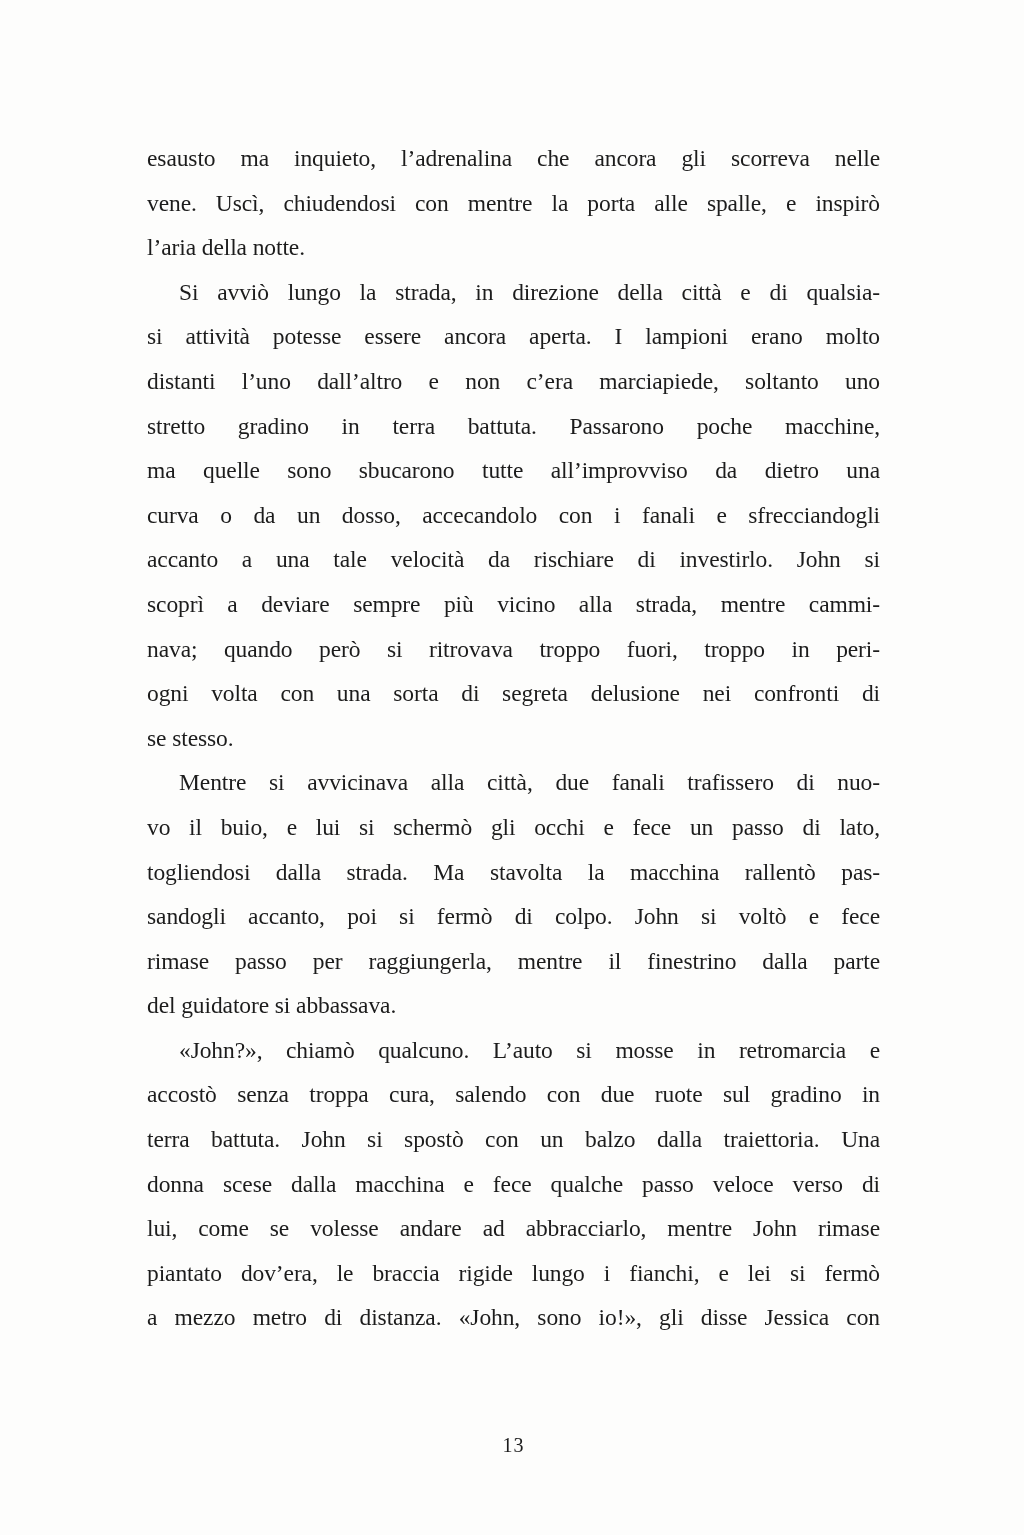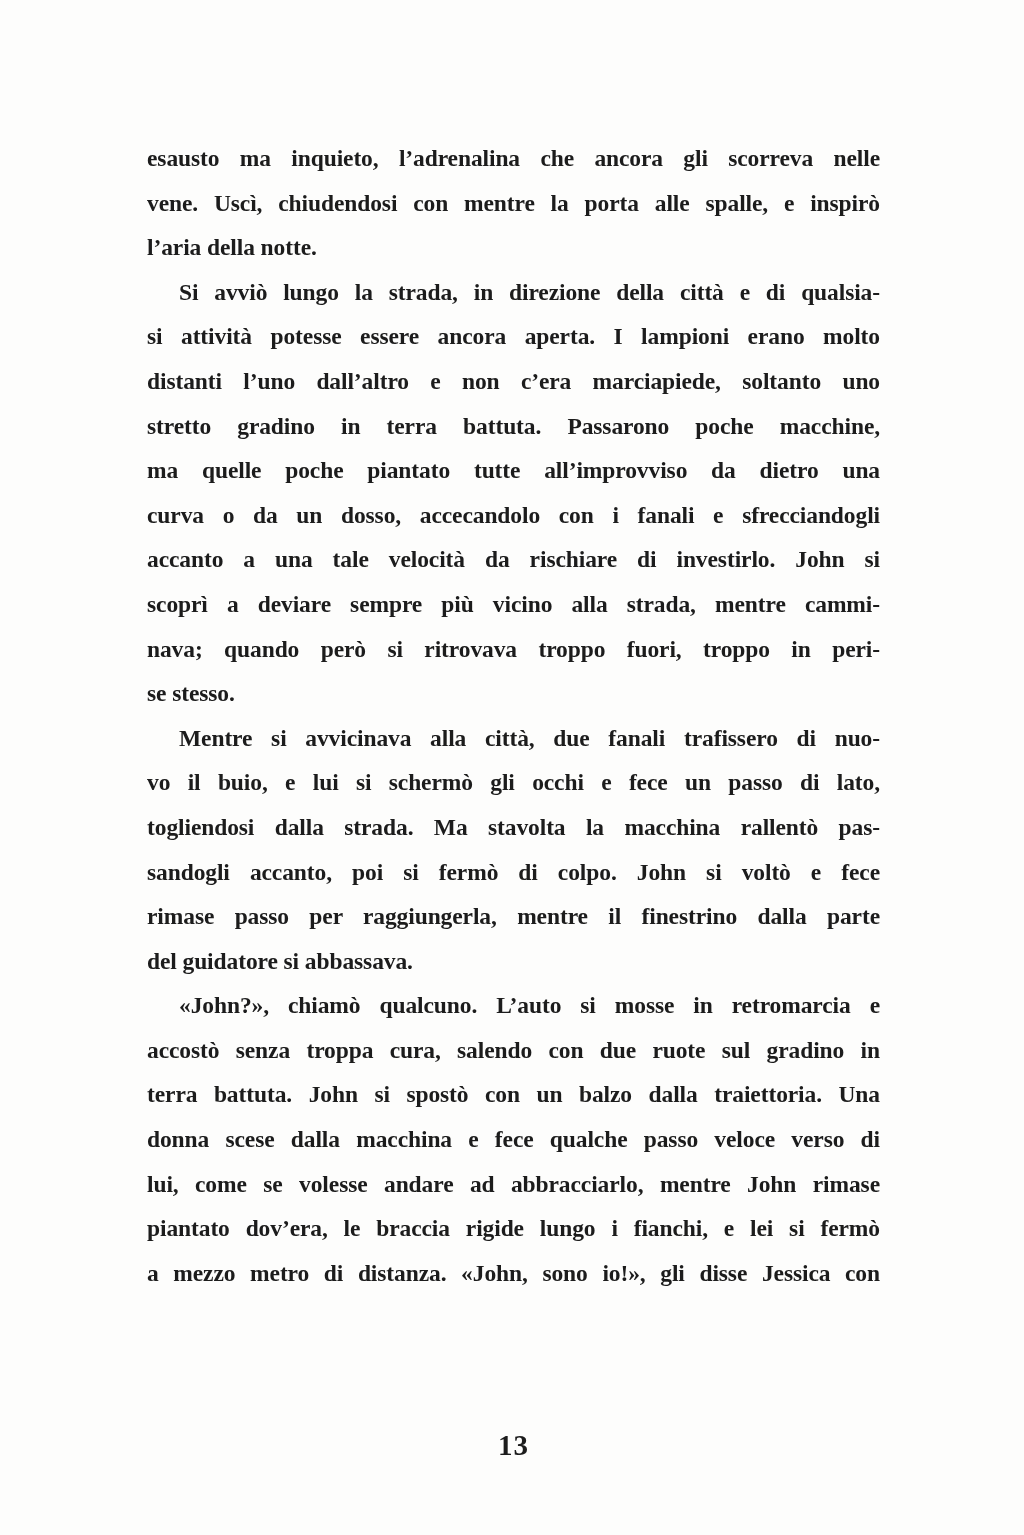--- a/index.html
+++ b/index.html
@@ -11,21 +11,20 @@
     height: 1535px;
     position: relative;
     background: #fdfdfc;
     font-family: "Liberation Serif", serif;
     color: #1c1c1c;
     overflow: hidden;
   }
   .book-page {
     position: absolute;
     inset: 0;
-    font-weight: bold;
   }
   .text-block {
     position: absolute;
     left: 147px;
     top: 136px;
     width: 733px;
   }
   .para {
     margin: 0;
     padding: 0;
@@ -45,45 +44,46 @@
   }
   .line.firstline {
     text-indent: 32px;
   }
   .page-number {
     position: absolute;
     top: 1430px;
     left: 147px;
     width: 733px;
     text-align: center;
-    font-size: 29px;
+    font-size: 20px;
     line-height: 30px;
     letter-spacing: 1px;
   }
 </style>
 </head>
 <body style="background: rgb(253, 253, 252); color: rgb(28, 28, 28);">
 
 <div class="book-page">
   <div class="text-block">
       <div class="para">
         <div class="line">esausto ma inquieto, l’adrenalina che ancora gli scorreva nelle</div>
         <div class="line">vene. Uscì, chiudendosi con mentre la porta alle spalle, e inspirò</div>
         <div class="line endline">l’aria della notte.</div>
       </div>
       <div class="para">
         <div class="line firstline">Si avviò lungo la strada, in direzione della città e di qualsia-</div>
         <div class="line">si attività potesse essere ancora aperta. I lampioni erano molto</div>
         <div class="line">distanti l’uno dall’altro e non c’era marciapiede, soltanto uno</div>
         <div class="line">stretto gradino in terra battuta. Passarono poche macchine,</div>
-        <div class="line">ma quelle poche piantato tutte all’improvviso da dietro una</div>
+        <div class="line">ma quelle sono sbucarono tutte all’improvviso da dietro una</div>
         <div class="line">curva o da un dosso, accecandolo con i fanali e sfrecciandogli</div>
         <div class="line">accanto a una tale velocità da rischiare di investirlo. John si</div>
         <div class="line">scoprì a deviare sempre più vicino alla strada, mentre cammi-</div>
         <div class="line">nava; quando però si ritrovava troppo fuori, troppo in peri-</div>
+        <div class="line">ogni volta con una sorta di segreta delusione nei confronti di</div>
         <div class="line endline">se stesso.</div>
       </div>
       <div class="para">
         <div class="line firstline">Mentre si avvicinava alla città, due fanali trafissero di nuo-</div>
         <div class="line">vo il buio, e lui si schermò gli occhi e fece un passo di lato,</div>
         <div class="line">togliendosi dalla strada. Ma stavolta la macchina rallentò pas-</div>
         <div class="line">sandogli accanto, poi si fermò di colpo. John si voltò e fece</div>
         <div class="line">rimase passo per raggiungerla, mentre il finestrino dalla parte</div>
         <div class="line endline">del guidatore si abbassava.</div>
       </div>

